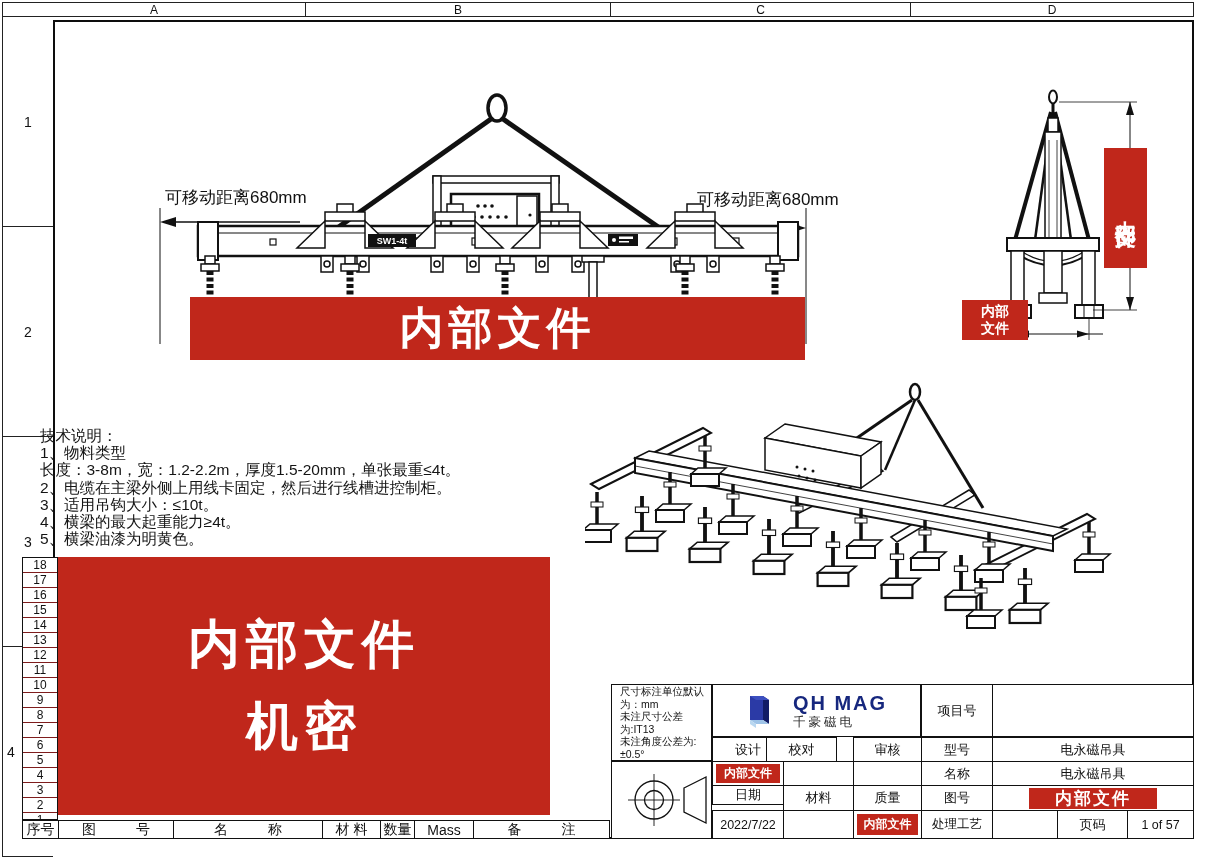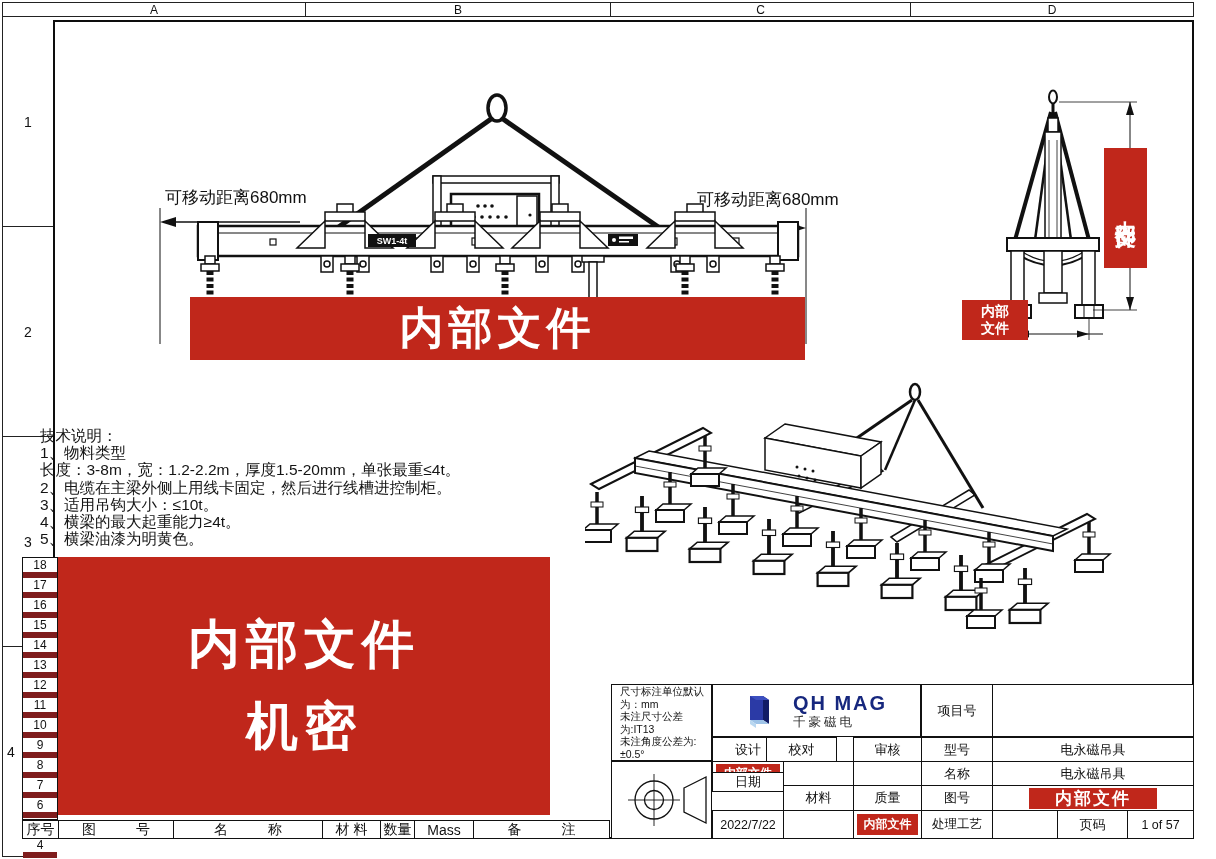--- a/index.html
+++ b/index.html
@@ -29,21 +29,21 @@
     font-size:44px;font-weight:bold;letter-spacing:5px;}
   .wm-block{left:58px;top:557px;width:492px;height:258px;display:flex;flex-direction:column;
     align-items:center;justify-content:center;gap:12px;font-size:52px;font-weight:bold;letter-spacing:6px;}
   .wm-side-vert{left:1104px;top:148px;width:43px;height:120px;display:flex;align-items:center;justify-content:center;
     writing-mode:vertical-rl;font-size:21px;font-weight:bold;letter-spacing:2px;}
   .wm-side-small{left:962px;top:300px;width:66px;height:40px;display:flex;flex-direction:column;
     align-items:center;justify-content:center;font-size:14px;font-weight:bold;line-height:17px;}
   
   .plist-nums{left:22px;top:557px;width:36px;height:263px;display:flex;flex-direction:column;
     border:1px solid #111;box-sizing:border-box;background:#fff;}
-  .plist-nums div{flex:1;border-bottom:6px solid #7f1d1d;display:flex;align-items:center;justify-content:center;
+  .plist-nums div{flex:1;border-bottom:1px solid #7f1d1d;display:flex;align-items:center;justify-content:center;
     font-size:12px;box-sizing:border-box;}
   .plist-nums div:last-child{border-bottom:none;}
   .plist-header{left:22px;top:820px;width:588px;height:19px;display:flex;border:1px solid #111;box-sizing:border-box;background:#fff;}
   .plh-cell{border-right:1px solid #111;display:flex;align-items:center;justify-content:center;
     font-size:14px;box-sizing:border-box;white-space:pre;overflow:hidden;}
   .plh-cell:last-child{border-right:none;}
   .plh-sp{letter-spacing:18px;text-indent:18px;}
   
   .tblock{left:611px;top:684px;width:583px;height:155px;background:#fff;}
   .tcell{position:absolute;border:1px solid #111;box-sizing:border-box;display:flex;
@@ -441,21 +441,21 @@
     <div class="tcell" style="left:381px;top:53px;width:202px;height:25px">电永磁吊具</div>
 
     <div class="tcell" style="left:101px;top:77px;width:72px;height:25px">
       <div class="red badge" style="width:64px;height:19px">内部文件</div>
     </div>
     <div class="tcell" style="left:172px;top:77px;width:71px;height:25px"></div>
     <div class="tcell" style="left:242px;top:77px;width:69px;height:25px"></div>
     <div class="tcell" style="left:310px;top:77px;width:72px;height:25px">名称</div>
     <div class="tcell" style="left:381px;top:77px;width:202px;height:25px">电永磁吊具</div>
 
-    <div class="tcell" style="left:101px;top:88px;width:72px;height:20px">日期</div>
+    <div class="tcell" style="left:101px;top:101px;width:72px;height:20px">日期</div>
     <div class="tcell" style="left:172px;top:101px;width:71px;height:26px">材料</div>
     <div class="tcell" style="left:242px;top:101px;width:69px;height:26px">质量</div>
     <div class="tcell" style="left:310px;top:101px;width:72px;height:26px">图号</div>
     <div class="tcell" style="left:381px;top:101px;width:202px;height:26px">
       <div class="red dno-banner">内部文件</div>
     </div>
 
     <div class="tcell" style="left:101px;top:126px;width:72px;height:29px;font-size:12.5px">2022/7/22</div>
     <div class="tcell" style="left:172px;top:126px;width:71px;height:29px"></div>
     <div class="tcell" style="left:242px;top:126px;width:69px;height:29px">

